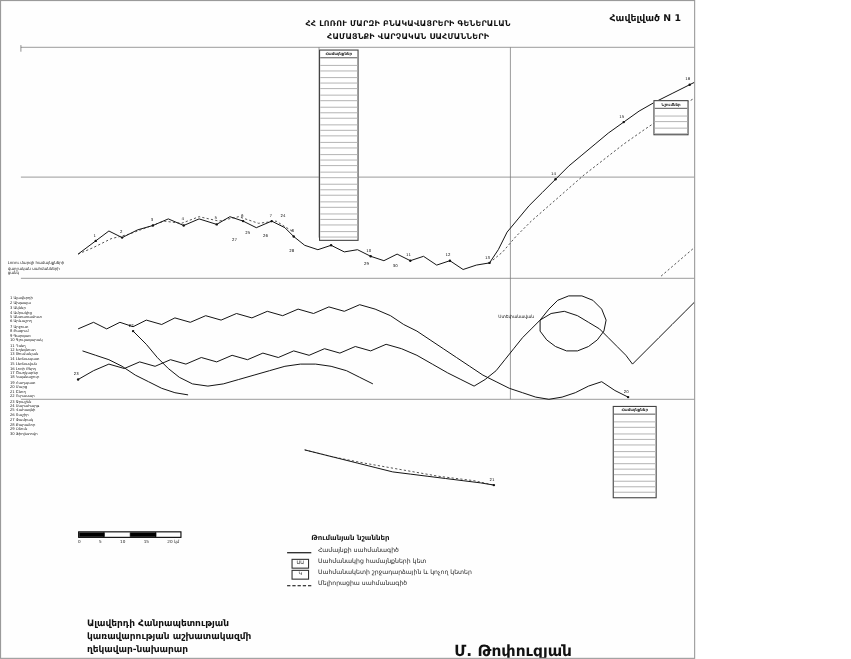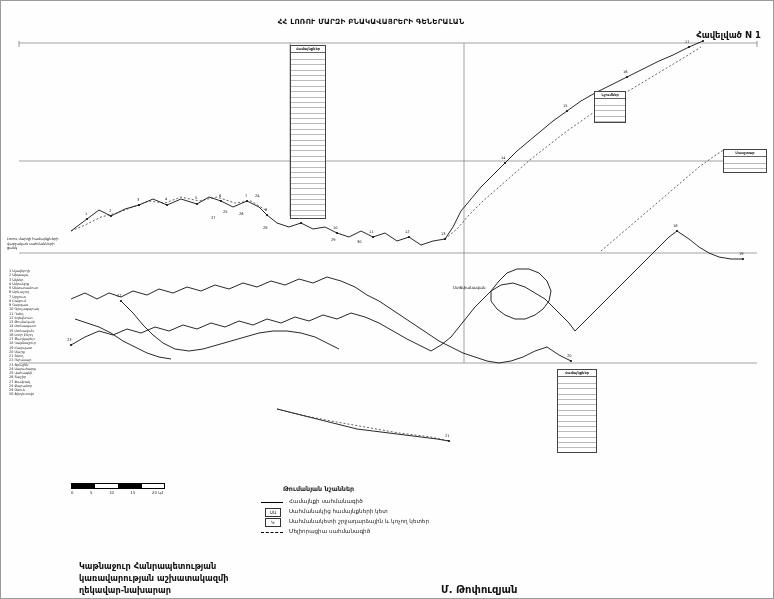--- a/index.html
+++ b/index.html
@@ -9,31 +9,31 @@
   }
   body {
     width: 774px;
     height: 599px;
     font-family: "DejaVu Sans", sans-serif;
     color: #000;
     overflow: hidden;
   }
   #page {
     position: relative;
-    width: 774px;
+    width: 632px;
     height: 599px;
     background: #fefefe;
     border: 1px solid #9a9a9a;
     box-sizing: border-box;
     overflow: hidden;
   }
   
   .hdr-right {
     position: absolute;
-    top: 28px;
+    top: 10px;
     right: 12px;
     text-align: right;
     font-size: 8.5px;
     font-weight: bold;
     line-height: 1.45;
     color: #111;
   }
   .hdr-center {
     position: absolute;
     top: 16px;
@@ -220,23 +220,23 @@
     position: absolute;
     left: 78px;
     top: 560px;
     font-size: 8.2px;
     font-weight: bold;
     line-height: 1.45;
     color: #111;
   }
   .footer-right {
     position: absolute;
-    left: 440px;
+    left: 412px;
     top: 583px;
-    font-size: 10px;
+    font-size: 14px;
     font-weight: bold;
     color: #111;
   }
   .city-label {
     position: absolute;
     font-size: 4px;
     color: #111;
     white-space: nowrap;
   }
 </style>
@@ -340,20 +340,21 @@
 
       <g stroke="#555" stroke-width="0.6">
         <line x1="18" y1="40" x2="18" y2="46"></line>
         <line x1="756" y1="40" x2="756" y2="46"></line>
       </g>
     </svg>
   </div>
 
   <div class="hdr-center">
     <div>ՀՀ ԼՈՌՈՒ ՄԱՐԶԻ ԲՆԱԿԱՎԱՅՐԵՐԻ ԳԵՆԵՐԱԼԱՆ</div>
+    <div>ՀԱՄԱՅՆՔԻ ՎԱՐՉԱԿԱՆ  ՍԱՀՄԱՆՆԵՐԻ</div>
   </div>
 
   <div class="hdr-right">
     <div>Հավելված N 1</div>
   </div>
 
   <div class="inset" id="inset-top">
     <div class="inset-title">Համայնքներ</div>
     <div>
         <div class="inset-row"></div>
@@ -511,19 +512,19 @@
         <div class="legend-row">
           <div class="legend-key">
             <span class="key-dash"></span>
           </div>
           <div class="legend-label">Մելիորացիա սահմանագիծ</div>
         </div>
       </div>
   </div>
 
   <div class="footer-left">
-    <div>Կաթնաջուր Հանրապետության</div>
+    <div>Ալավերդի Հանրապետության</div>
     <div>կառավարության աշխատակազմի</div>
     <div>ղեկավար-նախարար</div>
   </div>
   <div class="footer-right">Մ. Թոփուզյան</div>
 
 </div>
 
 </body></html>

